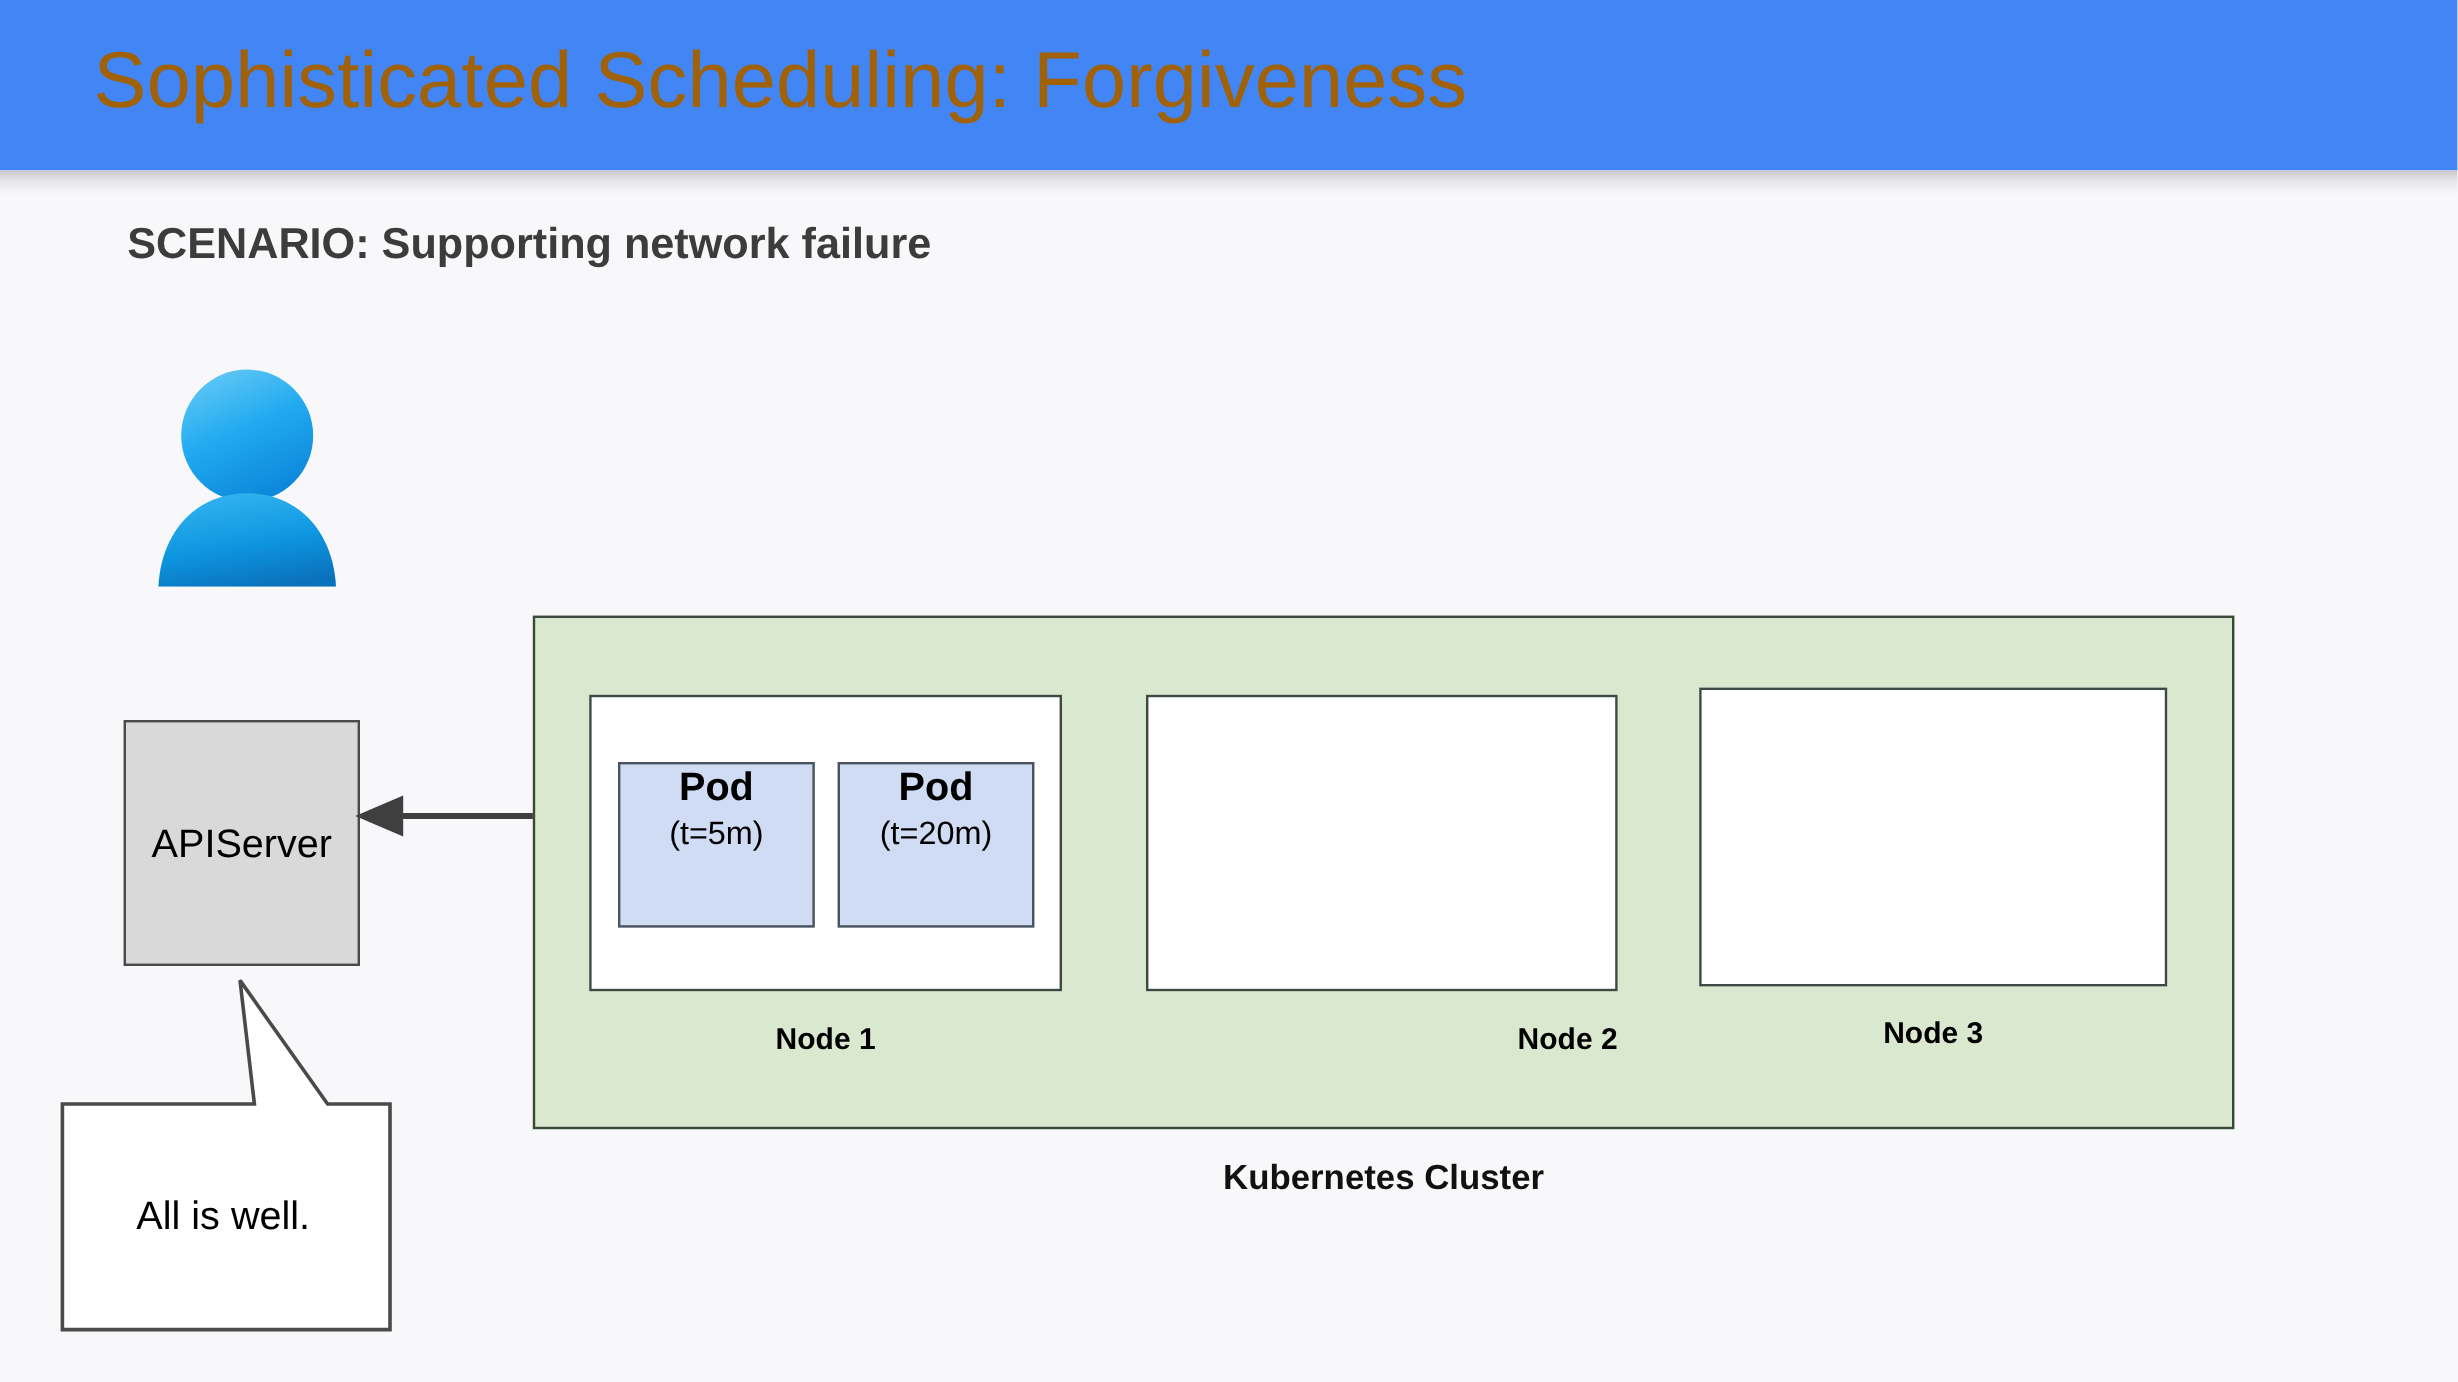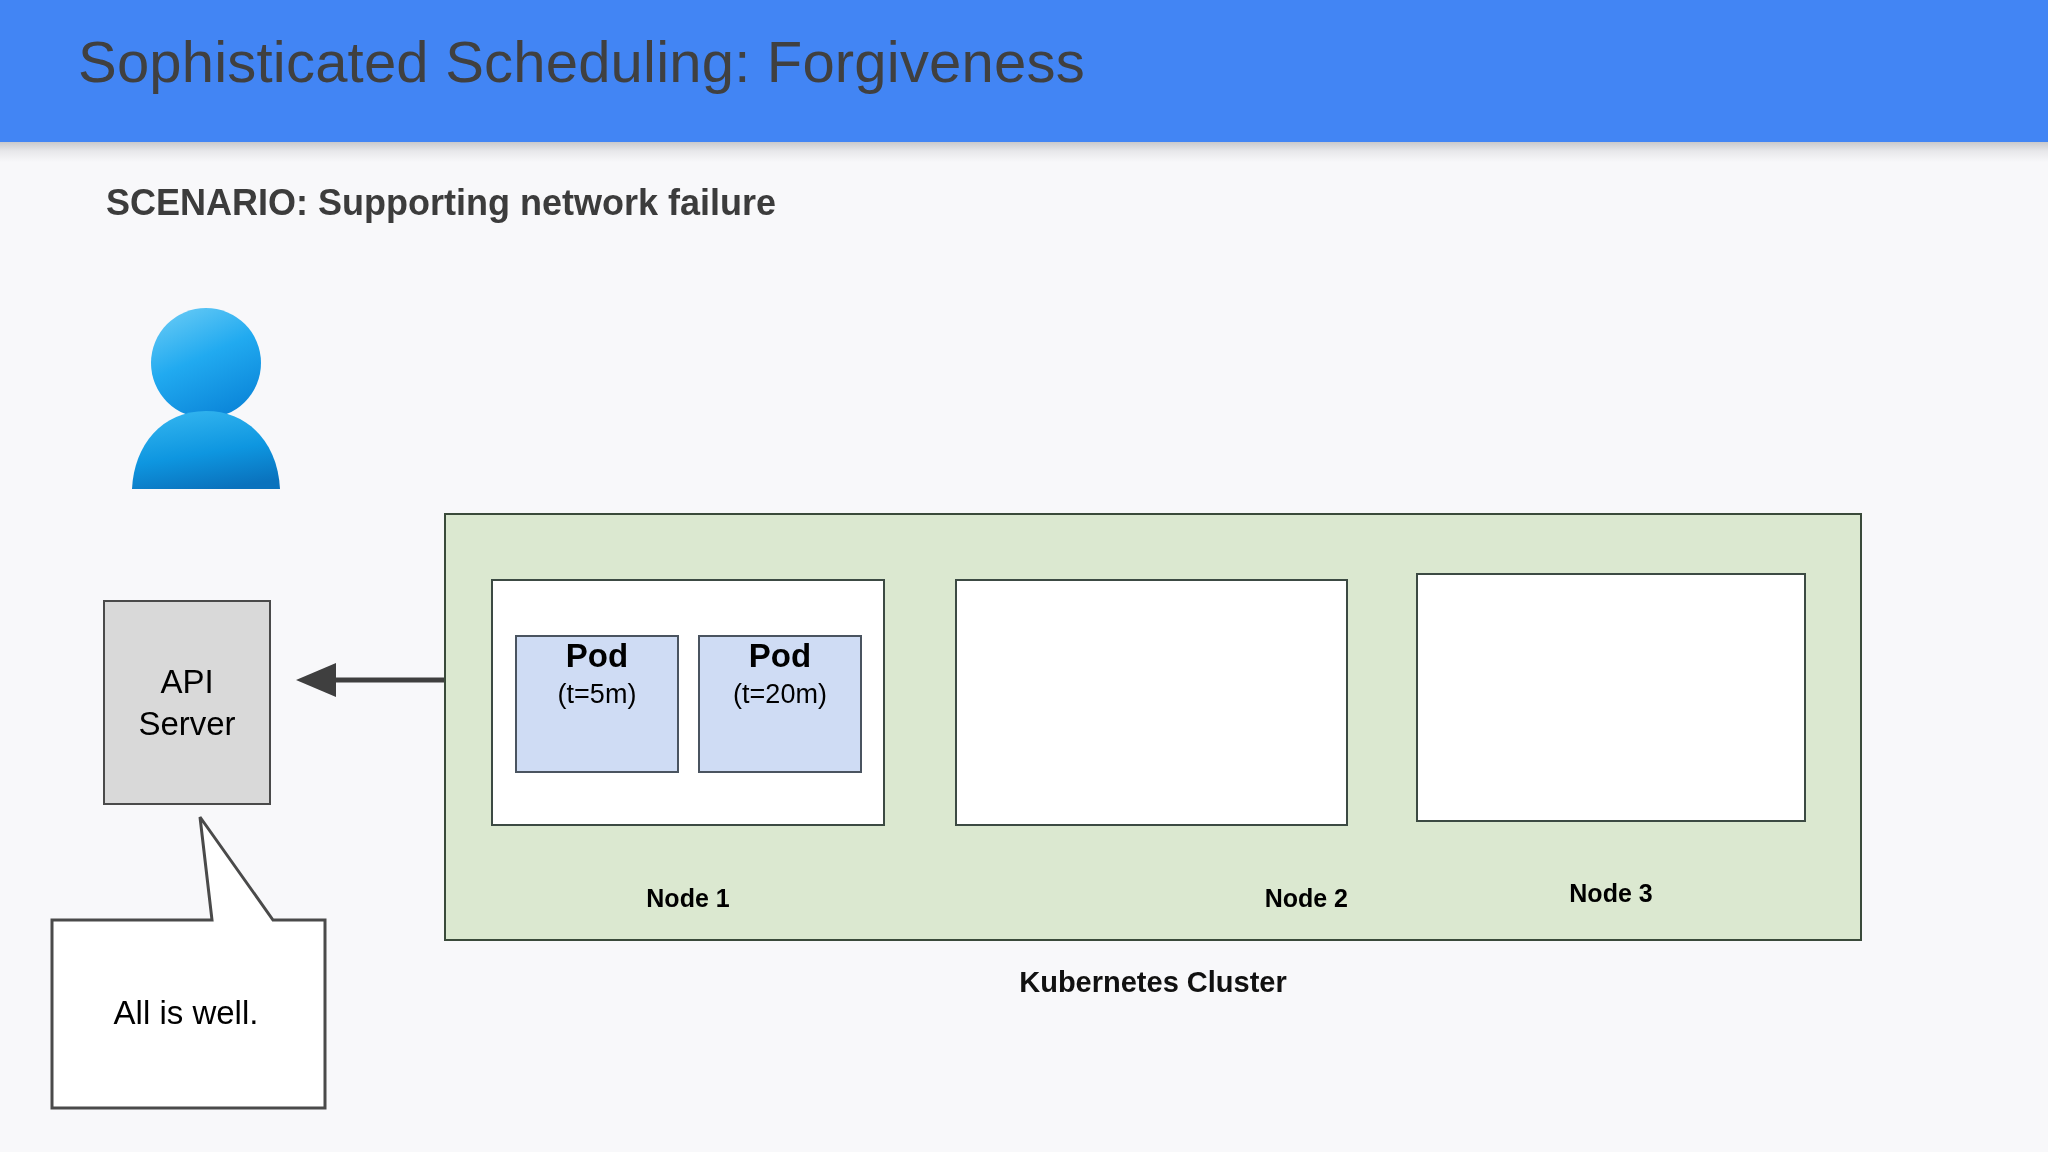--- a/index.html
+++ b/index.html
@@ -27,22 +27,22 @@
     position: absolute;
     left: 0; top: 142px;
     width: 2048px;
     height: 20px;
     background: linear-gradient(to bottom, #c9c9cc 0%, #e7e7ea 45%, #f8f8fa 100%);
   }
   #title-text {
     position: absolute;
     left: 78px;
     top: 28px;
-    font-size: 58px;
-    color: #404040;
+    font-size: 66px;
+    color: #a16207;
     font-weight: 400;
     letter-spacing: 0.2px;
     white-space: nowrap;
   }
 
   
   #scenario-line {
     position: absolute;
     left: 106px;
     top: 182px;
@@ -59,27 +59,27 @@
     top: 307px;
     width: 156px;
     height: 182px;
   }
 
   
   #api-server-box {
     position: absolute;
     left: 103px;
     top: 600px;
-    width: 168px;
+    width: 197px;
     height: 205px;
     background: #d9d9d9;
     border: 2px solid #4a4a4a;
     box-sizing: border-box;
     display: flex;
-    flex-direction: column;
+    flex-direction: row;
     align-items: center;
     justify-content: center;
     color: #000000;
     font-size: 33px;
     line-height: 42px;
     text-align: center;
   }
 
   
   #speech-bubble {
@@ -130,21 +130,20 @@
   #node-2-box { left: 955px; top: 579px; width: 393px; height: 247px; }
   #node-3-box { left: 1416px; top: 573px; width: 390px; height: 249px; }
 
   .node-label {
     position: absolute;
     font-size: 25px;
     font-weight: bold;
     color: #000000;
     text-align: center;
     white-space: nowrap;
-    margin-top: 32px;
   }
   #node-1-label { left: 491px; top: 852px; width: 394px; }
   #node-2-label { left: 955px; top: 852px; width: 393px; text-align: right; }
   #node-3-label { left: 1416px; top: 847px; width: 390px; }
 
   #cluster-label {
     position: absolute;
     left: 444px;
     top: 966px;
     width: 1418px;

